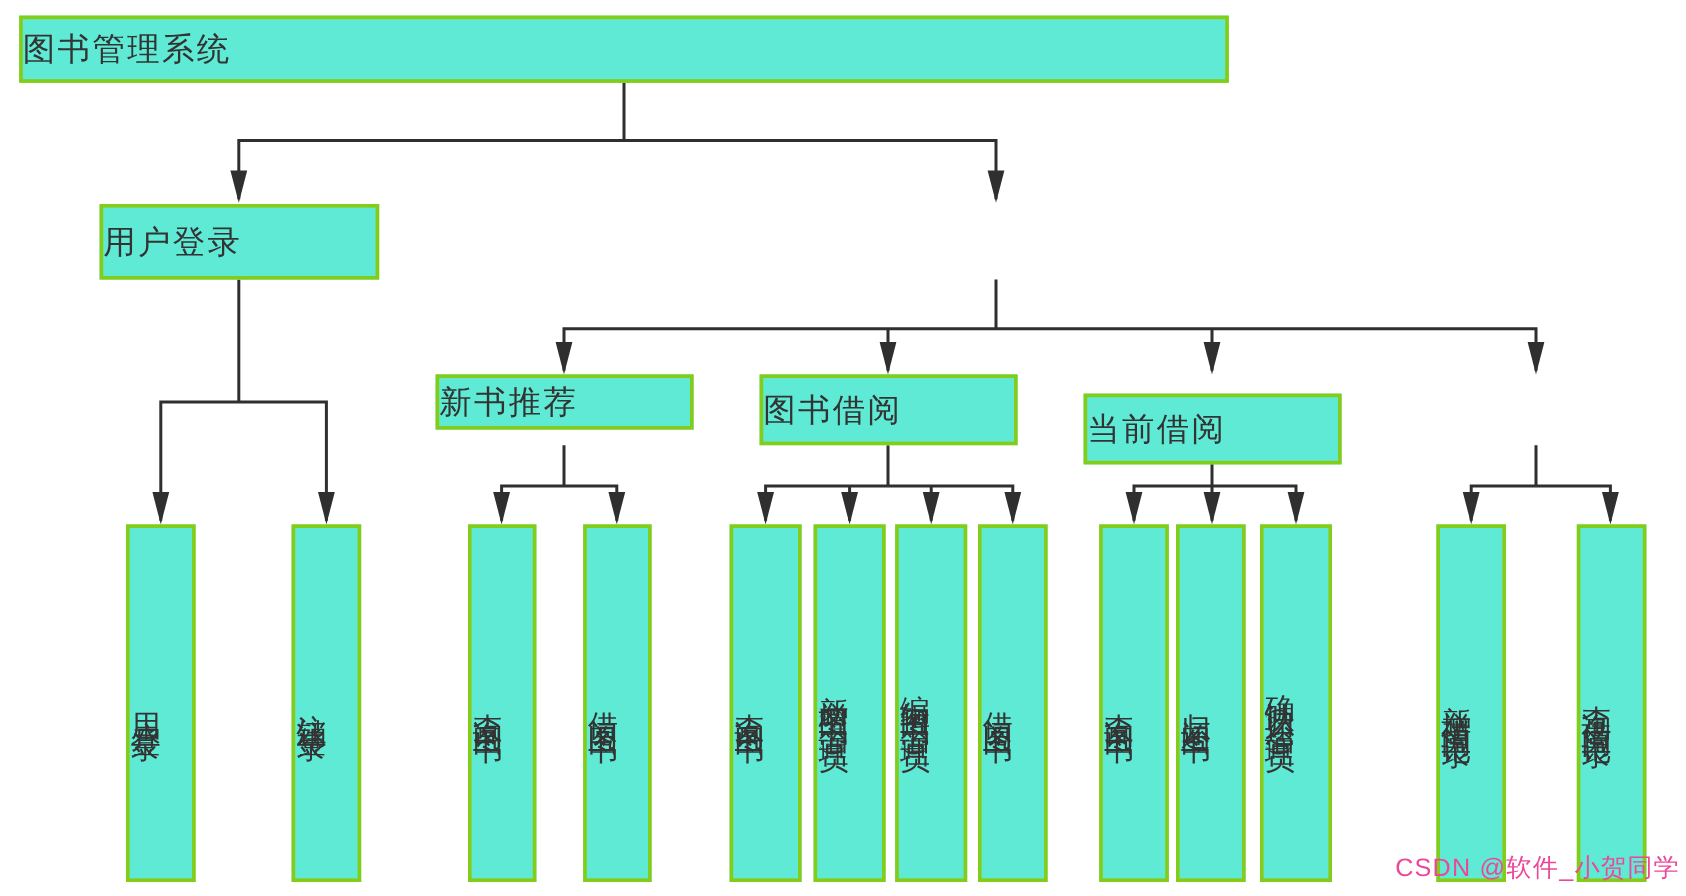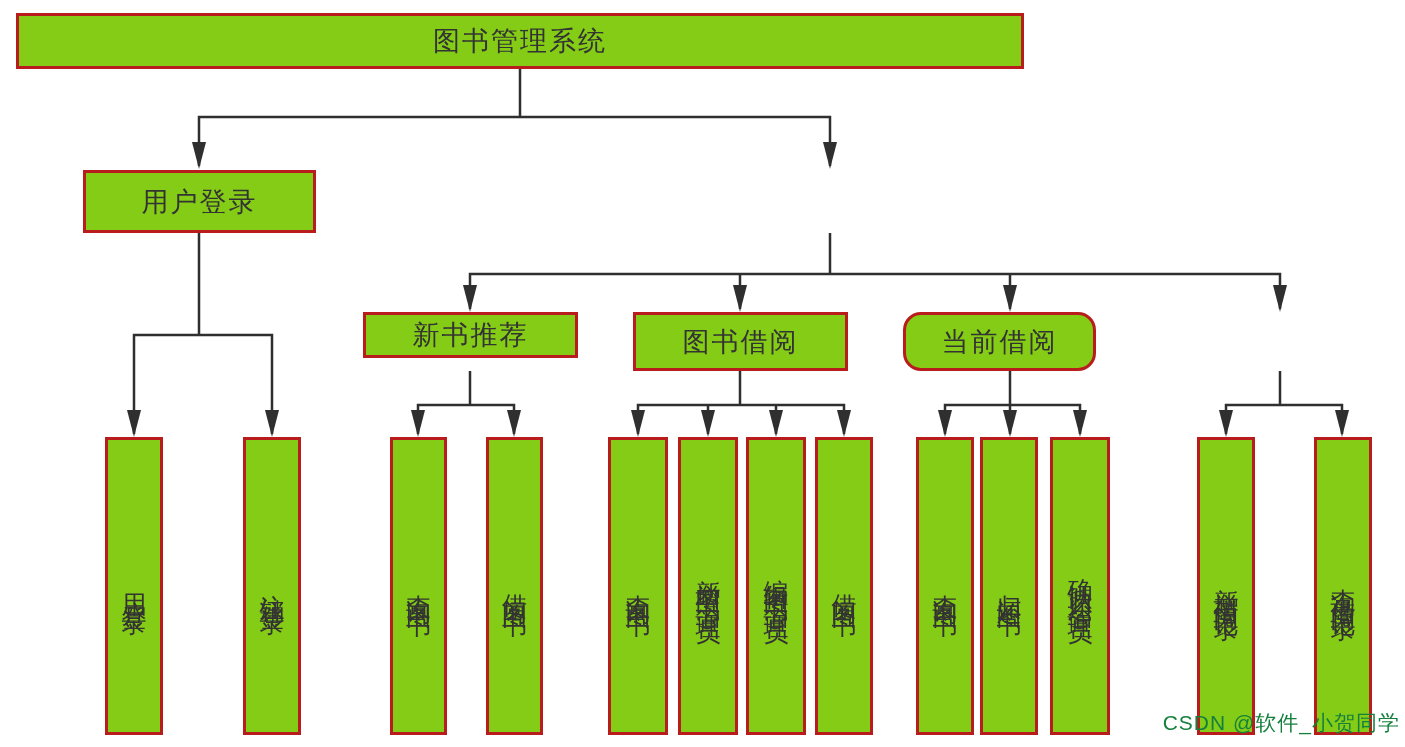--- a/index.html
+++ b/index.html
@@ -18,25 +18,24 @@
   #wires {
     position: absolute;
     left: 0;
     top: 0;
     z-index: 1;
   }
   .node {
     position: absolute;
     z-index: 2;
     box-sizing: border-box;
-    background: #84cc16;
-    border: 3px solid #b91c1c;
+    background: #5eead4;
+    border: 3px solid #84cc16;
     display: flex;
     align-items: center;
-    justify-content: center;
     color: #333333;
   }
   .node .hlabel {
     font-size: 27px;
     letter-spacing: 2px;
     white-space: nowrap;
   }
   .leaf .vlabel {
     writing-mode: vertical-rl;
     text-orientation: mixed;
@@ -45,21 +44,21 @@
     letter-spacing: 6px;
     white-space: nowrap;
     color: #333333;
   }
   .watermark {
     position: absolute;
     z-index: 3;
     right: 5px;
     top: 709px;
     font-size: 21px;
-    color: #15803d;
+    color: #ec4899;
     letter-spacing: 1px;
     white-space: nowrap;
   }
 </style>
 </head>
 <body>
 
 <div id="stage">
 
   <svg id="wires" width="1405" height="747" viewBox="0 0 1405 747">
@@ -102,21 +101,21 @@
   <div class="node" style="left:83px; top:170px; width:233px; height:63px;">
     <span class="hlabel">用户登录</span>
   </div>
 
   <div class="node" style="left:363px; top:312px; width:215px; height:46px;">
     <span class="hlabel">新书推荐</span>
   </div>
   <div class="node" style="left:633px; top:312px; width:215px; height:59px;">
     <span class="hlabel">图书借阅</span>
   </div>
-  <div class="node" style="left:903px; top:312px; width:193px; height:59px;border-radius:18px;">
+  <div class="node" style="left:903px; top:328px; width:215px; height:59px;">
     <span class="hlabel">当前借阅</span>
   </div>
 
   <div class="node leaf" style="left:105px; top:437px; width:58px; height:298px;">
     <span class="vlabel">用户登录</span>
   </div>
   <div class="node leaf" style="left:243px; top:437px; width:58px; height:298px;">
     <span class="vlabel">注销登录</span>
   </div>
   <div class="node leaf" style="left:390px; top:437px; width:57px; height:298px;">

